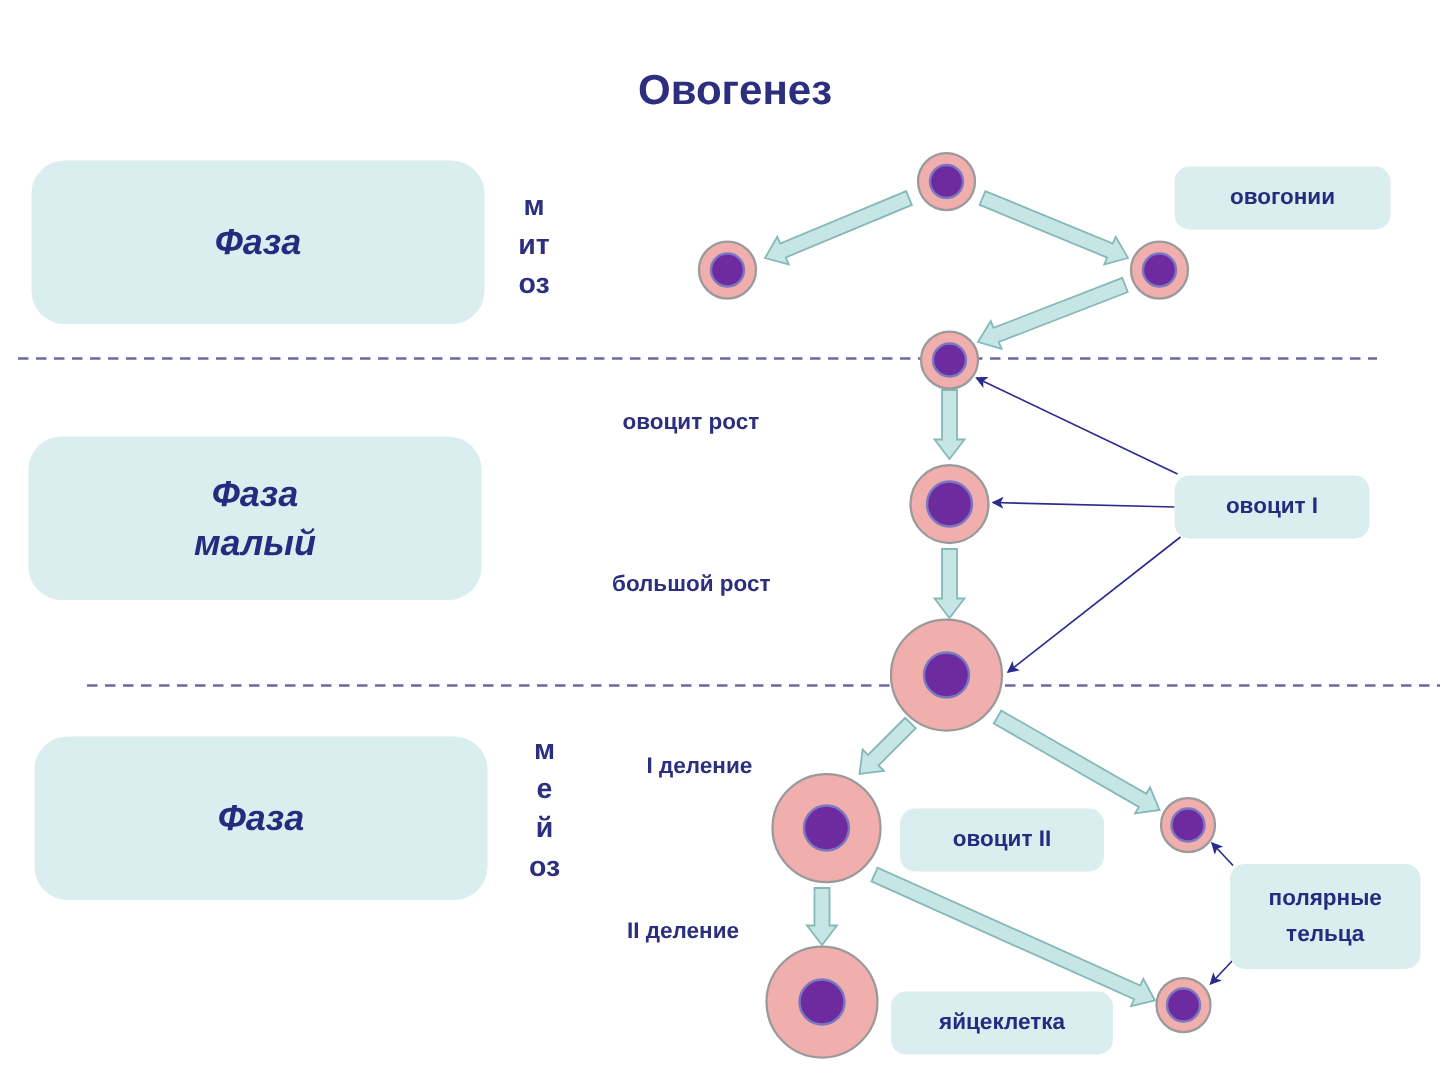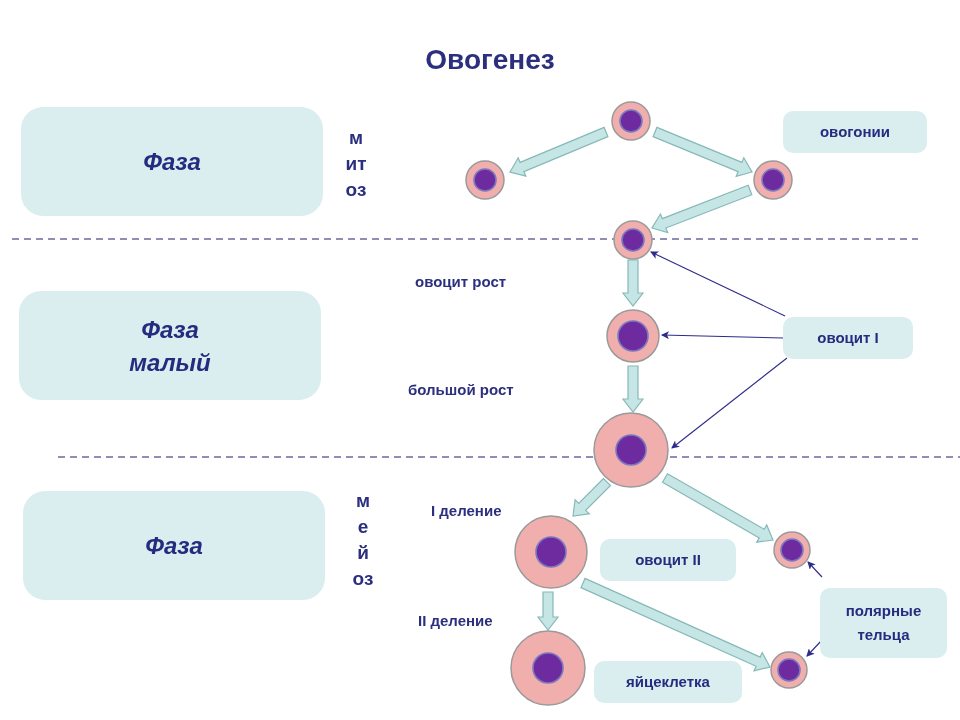--- a/index.html
+++ b/index.html
@@ -129,16 +129,16 @@
 </div>
 <div class="tag" style="left:783px; top:317px; width:130px; height:42px;">
   <span>овоцит I</span>
 </div>
 <div class="tag" style="left:600px; top:539px; width:136px; height:42px;">
   <span>овоцит II</span>
 </div>
 <div class="tag" style="left:594px; top:661px; width:148px; height:42px;">
   <span>яйцеклетка</span>
 </div>
-<div class="tag" style="left:820px; top:576px; width:127px; height:70px;margin-top:12px;">
+<div class="tag" style="left:820px; top:576px; width:127px; height:70px;">
   <span>полярные</span>
   <span>тельца</span>
 </div>
 
 </body></html>

